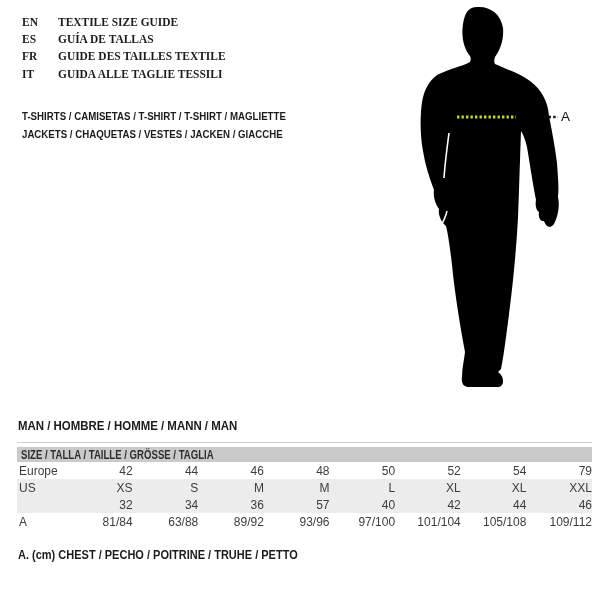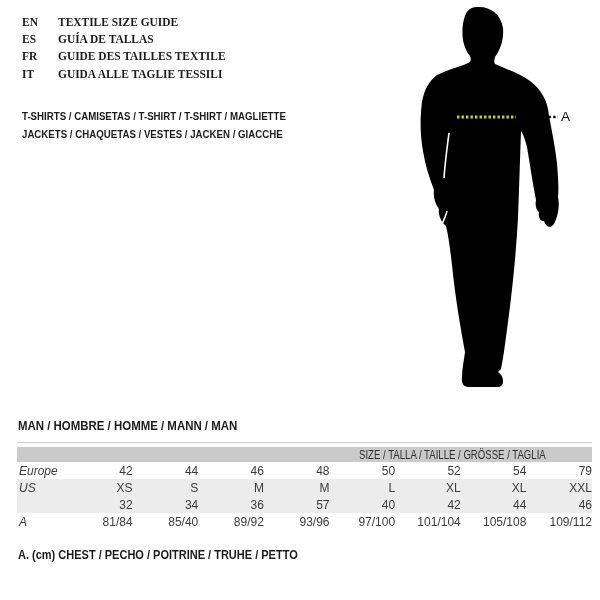--- a/index.html
+++ b/index.html
@@ -27,26 +27,26 @@
   .man-heading{position:absolute;left:18px;top:418px;font-weight:bold;font-size:13px;text-align:center;}
 
   
   .topline{position:absolute;left:17px;top:442px;width:575px;height:1px;background:#cfcfcf;}
   .size-table{
     position:absolute;left:17px;top:447px;width:575px;
     border-collapse:collapse;table-layout:fixed;
     font-size:12px;color:#3c3c3c;line-height:1;
   }
   .size-table td{padding:0;vertical-align:middle;text-align:right;}
-  .size-table td.lbl{text-align:left;padding-left:2px;font-style:italic;}
+  .size-table td.lbl{text-align:left;padding-left:2px;}
   .size-table tr{height:17px;}
   .size-table tr.hdr{height:15px;}
   .size-table tr.hdr td{
-    background:#cacaca;text-align:right;padding-left:4px;
-    font-weight:normal;font-size:12px;color:#2e2e2e;
+    background:#cacaca;text-align:left;padding-left:4px;
+    font-weight:bold;font-size:12px;color:#2e2e2e;
   }
   .size-table tr.stripe td{background:#ececec;}
 
   
   .footnote{position:absolute;left:18px;top:548px;font-weight:bold;font-size:12.5px;}
 </style>
 </head>
 <body>
 
 <div class="canvas">
@@ -171,21 +171,21 @@
       <td>36</td>
       <td>57</td>
       <td>40</td>
       <td>42</td>
       <td>44</td>
       <td>46</td>
     </tr>
     <tr>
       <td class="lbl">A</td>
       <td>81/84</td>
-      <td>85/40</td>
+      <td>63/88</td>
       <td>89/92</td>
       <td>93/96</td>
       <td>97/100</td>
       <td>101/104</td>
       <td>105/108</td>
       <td>109/112</td>
     </tr>
   </tbody>
     </table>
 

